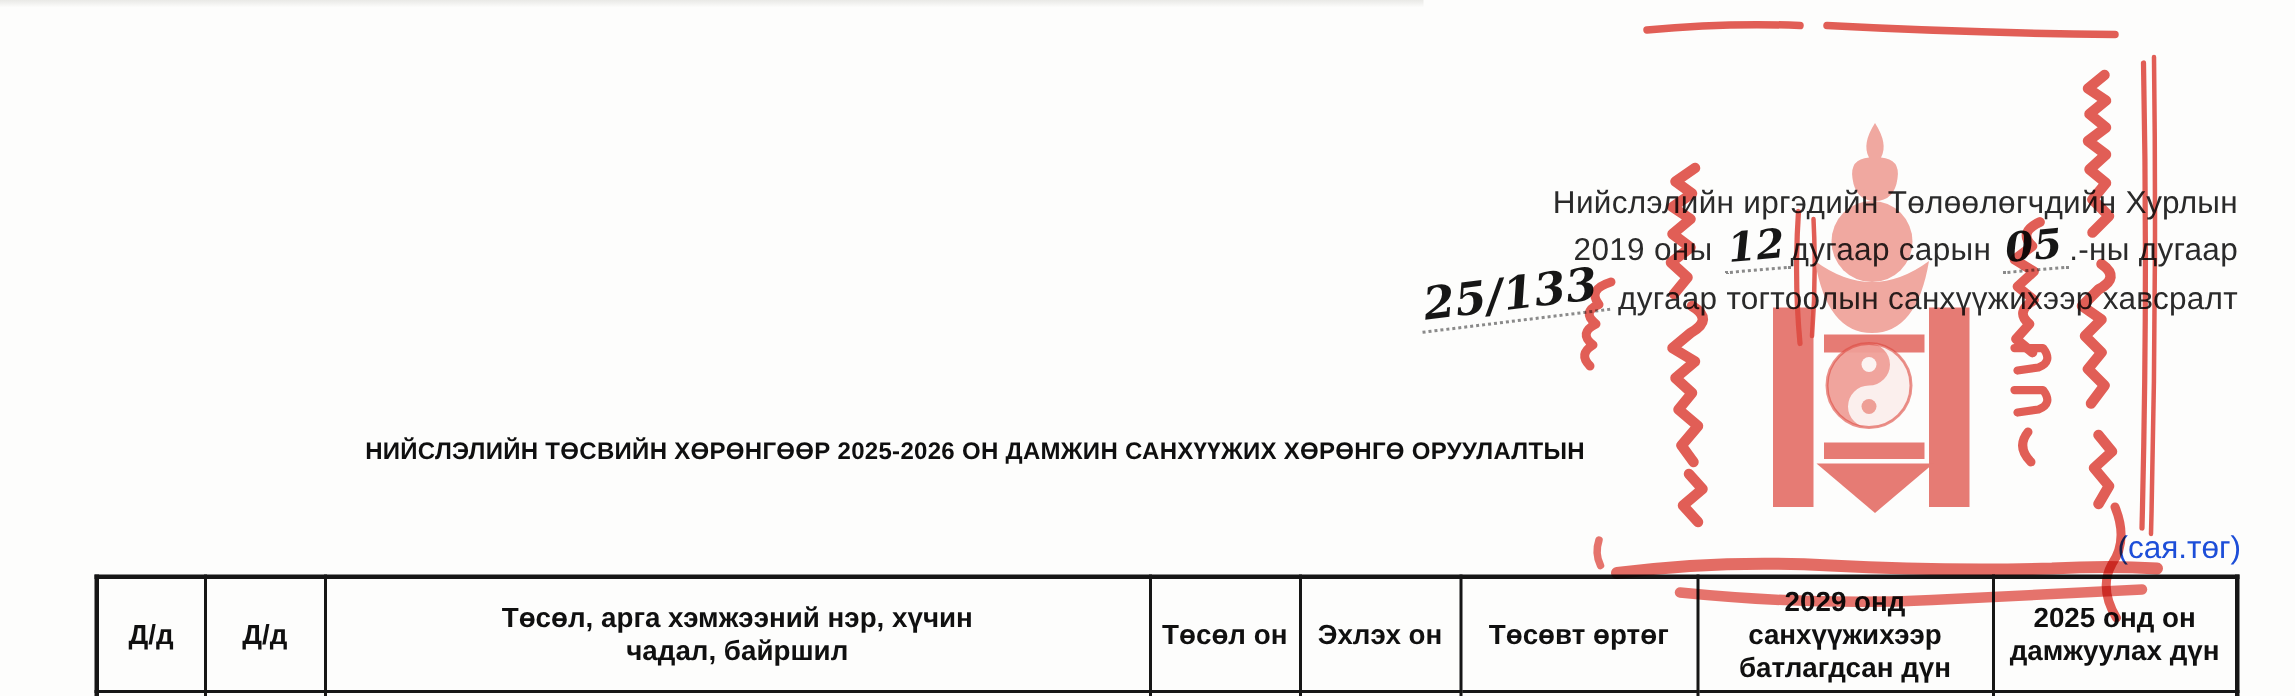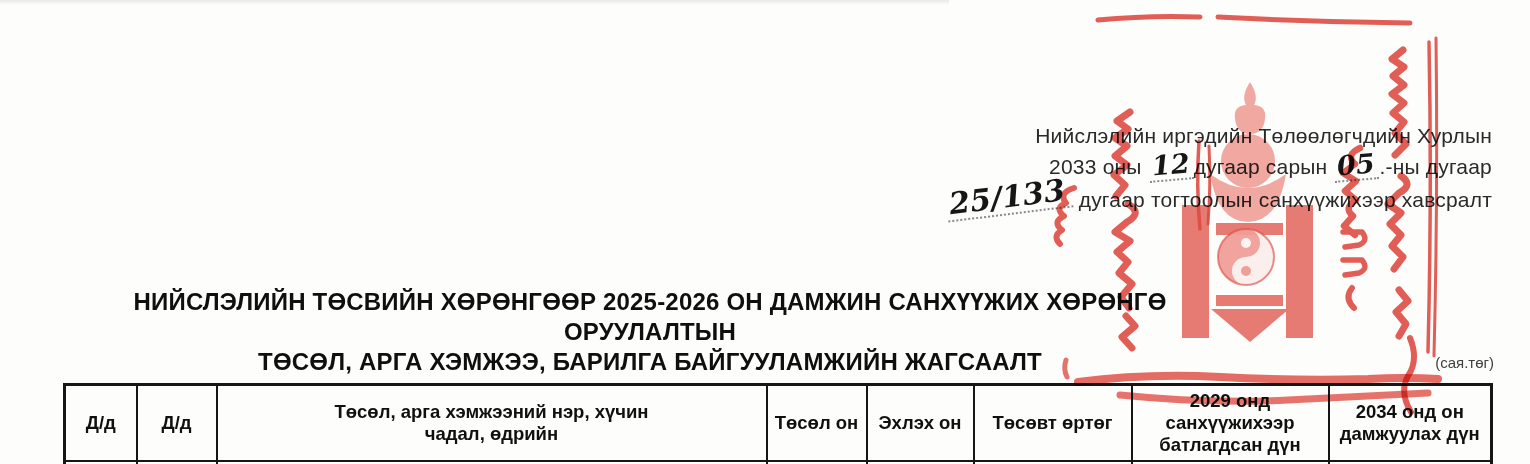--- a/index.html
+++ b/index.html
@@ -9,75 +9,74 @@
         background:linear-gradient(to bottom,#e9e9e6,rgba(255,255,255,0));}
   
   .note{position:absolute;top:121px;right:38px;text-align:right;
         font-size:21px;line-height:30px;color:#2a2a2a;letter-spacing:.2px;z-index:2;}
   .hand{font-family:"DejaVu Serif",serif;font-style:italic;font-weight:700;
         font-size:27px;line-height:1;display:inline-block;transform:rotate(-5deg);
         color:#161616;border-bottom:2px dotted #8a8a8a;padding:0 3px 1px;margin:0 1px;}
   .hand-big{font-size:30px;transform:rotate(-7deg);padding-right:6px;}
   
   .title{position:absolute;top:287px;left:95px;width:1110px;text-align:center;
-        font-weight:700;font-size:24px;line-height:30px;color:#0f0f0f;letter-spacing:.2px;z-index:2;}
-  .unit{position:absolute;top:354px;right:36px;font-size:15px;color:#404040;z-index:2;}
+        font-weight:700;font-size:16px;line-height:30px;color:#0f0f0f;letter-spacing:.2px;z-index:2;}
+  .unit{position:absolute;top:354px;right:36px;font-size:21px;color:#1d4ed8;z-index:2;}
   
   .tbl{position:absolute;top:383px;left:63px;width:1427px;border-collapse:collapse;
         table-layout:fixed;z-index:1;border:3px solid #161616;}
   .tbl th{border:2.5px solid #161616;font-size:18.5px;font-weight:700;line-height:22px;
         padding:2px 4px;vertical-align:middle;color:#101010;height:70px;text-align:center;}
   .tbl td.empty{border:2.5px solid #161616;height:44px;}
   .hdr-narrow{max-width:330px;margin:0 auto;}
   
   .stamp-svg{position:absolute;left:1040px;top:8px;mix-blend-mode:multiply;opacity:.95;z-index:3;}
   .marker-svg{position:absolute;left:1040px;top:352px;mix-blend-mode:multiply;opacity:.9;z-index:3;}
 </style>
 </head>
 <body>
 
 <div class="page">
   <div class="scan-edge"></div>
 
   <div class="note">
     <div>Нийслэлийн иргэдийн Төлөөлөгчдийн Хурлын</div>
-    <div><span>2033  оны</span> <span class="hand">12</span><span>дугаар   сарын</span> <span class="hand">05</span><span>.-ны дугаар</span></div>
+    <div><span>2019  оны</span> <span class="hand">12</span><span>дугаар   сарын</span> <span class="hand">05</span><span>.-ны дугаар</span></div>
     <div><span class="hand hand-big">25/133</span> <span>дугаар тогтоолын санхүүжихээр хавсралт</span></div>
   </div>
 
   <div class="title">
     <div>НИЙСЛЭЛИЙН ТӨСВИЙН ХӨРӨНГӨӨР 2025-2026 ОН ДАМЖИН САНХҮҮЖИХ ХӨРӨНГӨ ОРУУЛАЛТЫН</div>
-    <div>ТӨСӨЛ, АРГА ХЭМЖЭЭ, БАРИЛГА БАЙГУУЛАМЖИЙН  ЖАГСААЛТ</div>
   </div>
 
   <div class="unit">(сая.төг)</div>
 
   <table class="tbl">
     <colgroup>
       <col style="width:72px">
         <col style="width:80px">
         <col style="width:550px">
       <col style="width:100px">
         <col style="width:107px">
         <col style="width:158px">
       <col style="width:197px">
         <col style="width:163px">
     </colgroup>
     <thead>
       <tr>
         <th>Д/д</th>
         <th>Д/д</th>
         <th>
-            <div class="hdr-narrow">Төсөл, арга хэмжээний нэр, хүчин чадал, өдрийн</div>
+            <div class="hdr-narrow">Төсөл, арга хэмжээний нэр, хүчин чадал, байршил</div>
           </th>
         <th>Төсөл он</th>
         <th>Эхлэх он</th>
         <th>Төсөвт өртөг</th>
         <th>2029 онд санхүүжихээр батлагдсан дүн</th>
-        <th>2034 онд он дамжуулах дүн</th>
+        <th>2025 онд он дамжуулах дүн</th>
       </tr>
     </thead>
     <tbody>
       <tr>
         <td class="empty"></td>
         <td class="empty"></td>
         <td class="empty"></td>
         <td class="empty"></td>
         <td class="empty"></td>
         <td class="empty"></td>

